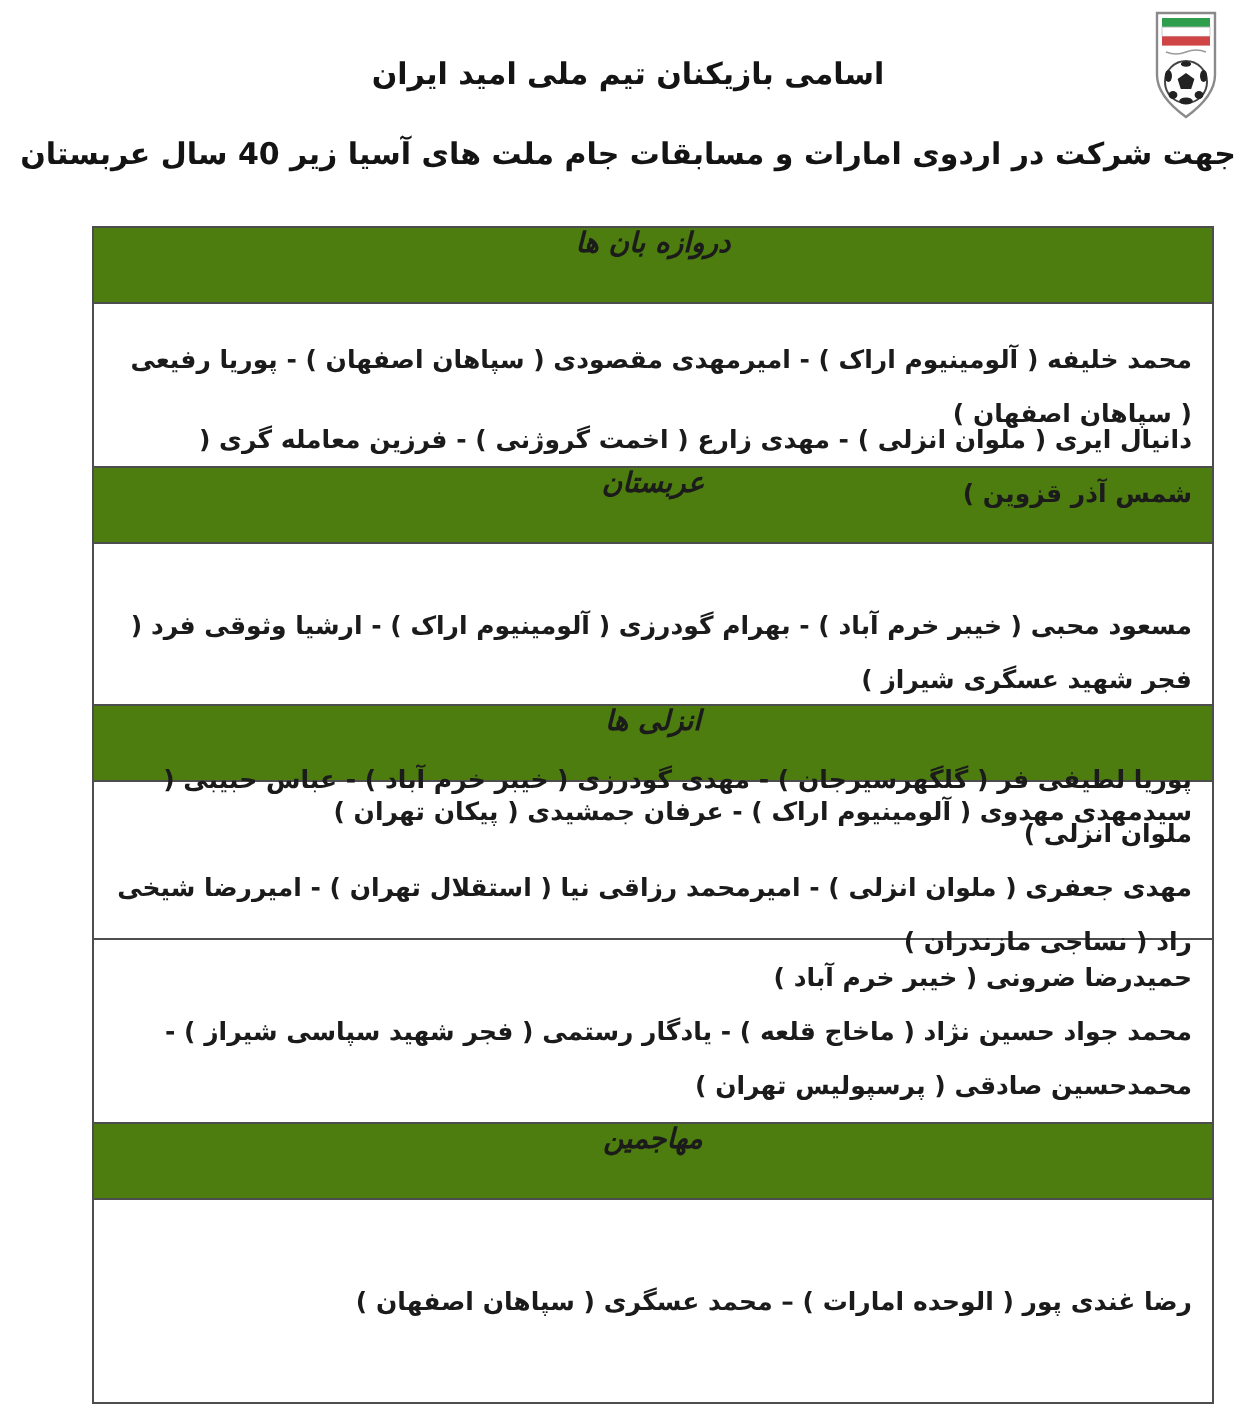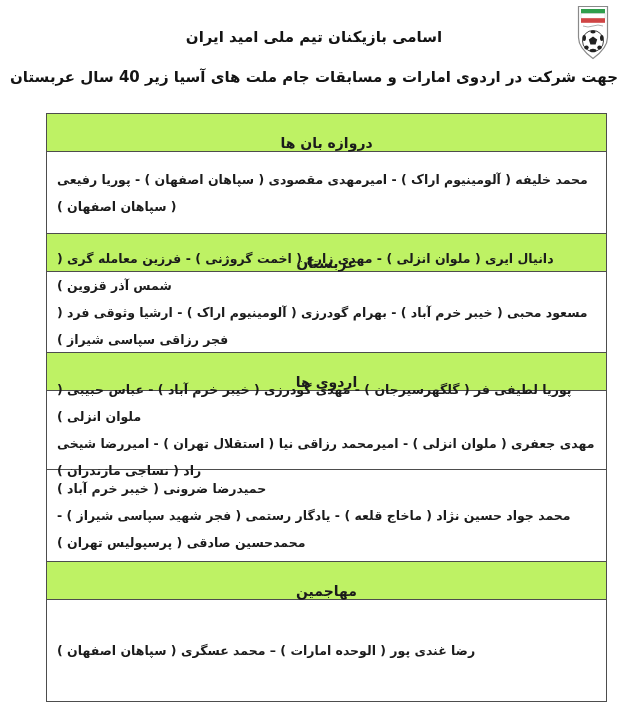--- a/index.html
+++ b/index.html
@@ -14,33 +14,33 @@
     letter-spacing:0;
   }
   .title1 { top:28px; }
   .title2 { top:68px; }
   .table {
     position:absolute; left:46px; top:113px; width:561px; height:589px;
     border:1.5px solid #4d4d4d; box-sizing:border-box;
     display:flex; flex-direction:column; direction:rtl; background:#ffffff;
   }
   .sec-header {
-    background:#bef264; border-bottom:1.5px solid #4d4d4d;
-    display:flex; align-items:flex-end; justify-content:center;
+    background:#4d7c0f; border-bottom:1.5px solid #4d4d4d;
+    display:flex; align-items:flex-start; justify-content:center;
     font-weight:bold; font-size:14px; box-sizing:border-box;
-    height:38px; flex:0 0 38px;
+    height:38px; flex:0 0 38px;font-style:italic;
   }
   .sec-body {
     border-bottom:1.5px solid #4d4d4d; box-sizing:border-box;
     display:flex; flex-direction:column; align-items:center; justify-content:center;
-    font-weight:bold; font-size:12.5px; line-height:27px; text-align:left;
+    font-weight:bold; font-size:12.5px; line-height:27px; text-align:right;
     padding:0 10px;
   }
   .b-gk  { height:82px; flex:0 0 82px; }
-  .b-def { height:81px; flex:0 0 81px; }
+  .b-def { height:81px; flex:0 0 81px;gap:39px; }
   .b-mid { height:79px; flex:0 0 79px; }
   .b-wng { height:92px; flex:0 0 92px; }
   .b-fwd { flex:1 1 auto; border-bottom:none; }
   .pline { width:100%; direction:rtl; unicode-bidi:plaintext; }
 </style>
 </head>
 <body>
 
 <div class="logo">
   <svg width="32" height="56" viewBox="0 0 32 56">
@@ -70,26 +70,26 @@
   </div>
   <div class="sec-body b-gk">
     <div class="pline">محمد خلیفه ( آلومینیوم اراک ) - امیرمهدی مقصودی ( سپاهان اصفهان ) - پوریا رفیعی ( سپاهان اصفهان )</div>
   </div>
 
   <div class="sec-header">
     <span>عربستان</span>
   </div>
   <div class="sec-body b-def">
     <div class="pline">دانیال ایری ( ملوان انزلی ) - مهدی زارع ( اخمت گروژنی ) - فرزین معامله گری ( شمس آذر قزوین )</div>
-    <div class="pline">مسعود محبی ( خیبر خرم آباد ) - بهرام گودرزی ( آلومینیوم اراک ) - ارشیا وثوقی فرد ( فجر رزاقی سپاسی شیراز )</div>
+    <div class="pline">مسعود محبی ( خیبر خرم آباد ) - بهرام گودرزی ( آلومینیوم اراک ) - ارشیا وثوقی فرد ( فجر شهید عسگری شیراز )</div>
     <div class="pline">سیدمهدی مهدوی ( آلومینیوم اراک ) - عرفان جمشیدی ( پیکان تهران )</div>
   </div>
 
   <div class="sec-header">
-    <span>اردوی ها</span>
+    <span>انزلی ها</span>
   </div>
   <div class="sec-body b-mid">
     <div class="pline">پوریا لطیفی فر ( گلگهرسیرجان ) - مهدی گودرزی ( خیبر خرم آباد ) - عباس حبیبی ( ملوان انزلی )</div>
     <div class="pline">مهدی جعفری ( ملوان انزلی ) - امیرمحمد رزاقی نیا ( استقلال تهران ) - امیررضا شیخی راد ( نساجی مازندران )</div>
   </div>
 
   <div class="sec-body b-wng">
     <div class="pline">حمیدرضا ضرونی ( خیبر خرم آباد )</div>
     <div class="pline">محمد جواد حسین نژاد ( ماخاج قلعه ) - یادگار رستمی ( فجر شهید سپاسی شیراز ) - محمدحسین صادقی ( پرسپولیس تهران )</div>
   </div>

